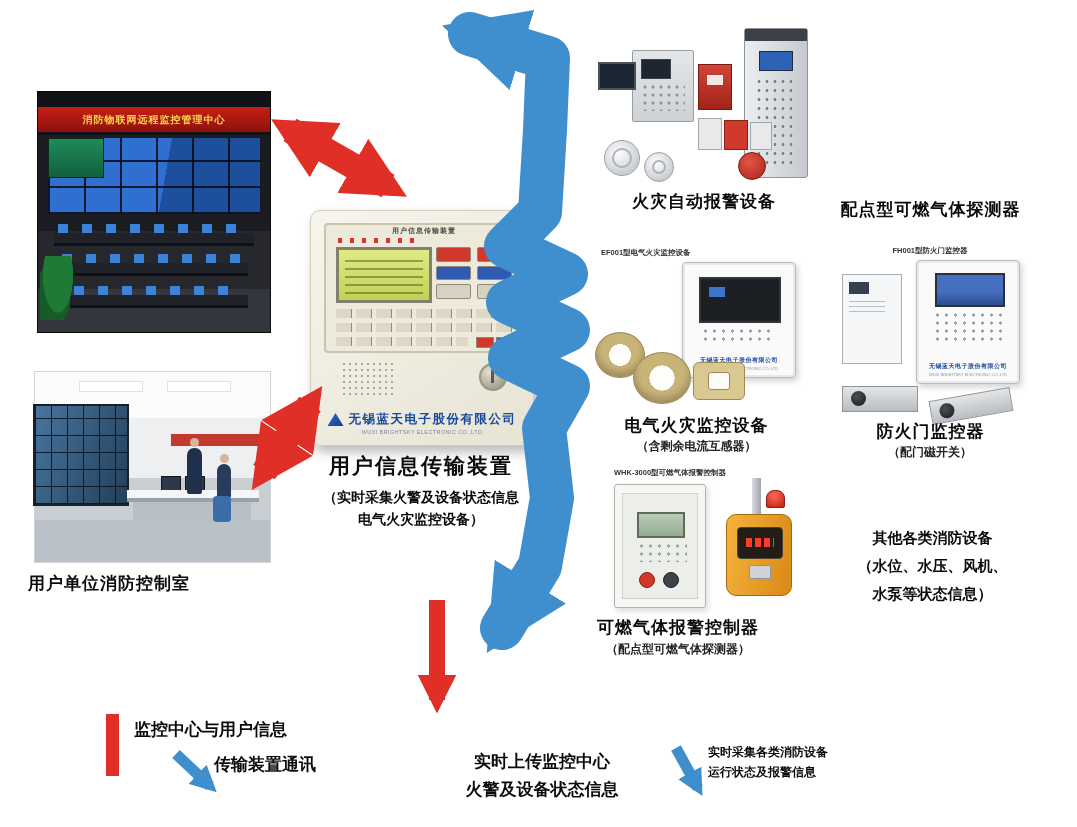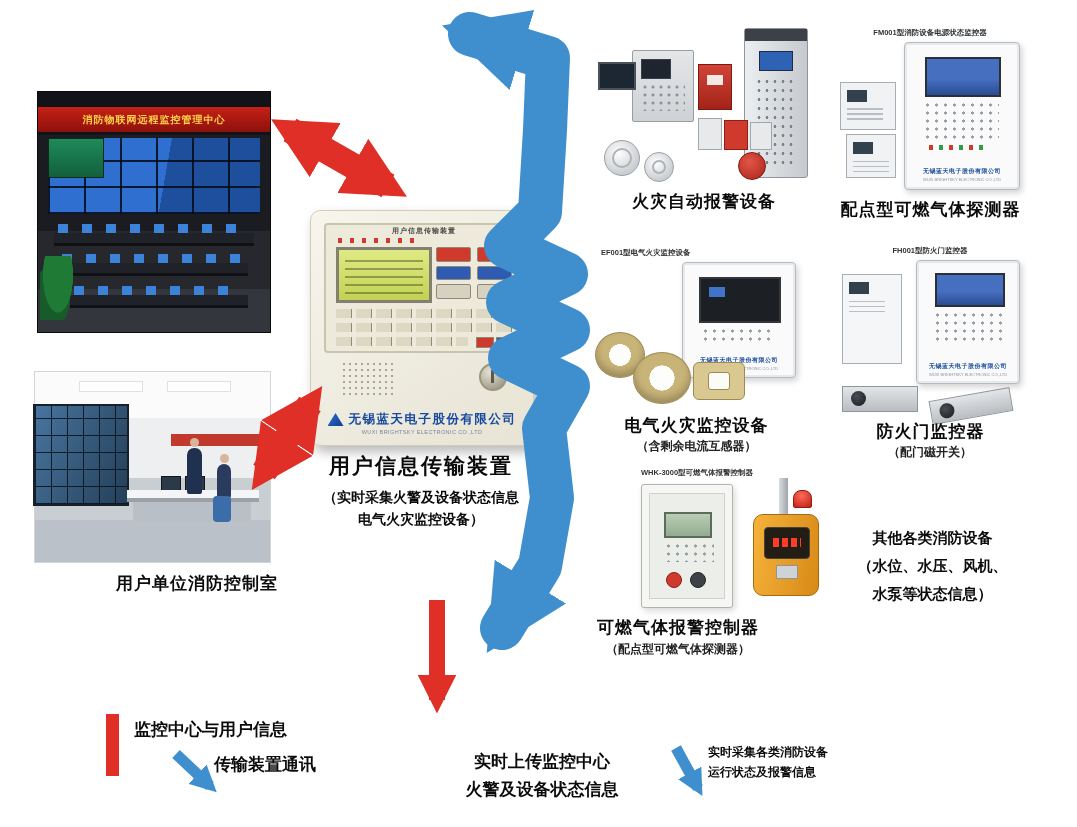--- a/index.html
+++ b/index.html
@@ -47,21 +47,21 @@
   .p2-desk{left:92px;top:118px;width:132px;height:8px;background:#f4f5f6;box-shadow:0 4px 0 #9aa1a8;}
   .p2-deskfront{left:98px;top:130px;width:118px;height:20px;background:#b9bfc6;}
   .p2-mon{width:18px;height:13px;background:#2c3948;border:1px solid #11161c;}
   .pm1{left:126px;top:104px;}
   .pm2{left:150px;top:104px;}
   .person{border-radius:7px 7px 2px 2px;}
   .person::before{content:"";position:absolute;left:3px;top:-10px;width:9px;height:9px;border-radius:50%;background:#d8b49a;}
   .person-stand{left:152px;top:76px;width:15px;height:46px;background:#20314f;}
   .person-sit{left:182px;top:92px;width:14px;height:34px;background:#2a3c5e;}
   .p2-chair{left:178px;top:124px;width:18px;height:26px;background:#3b6ea8;border-radius:4px;}
-  .photo2-label{left:28px;top:572px;width:250px;text-align:right;font-size:17px;font-weight:bold;letter-spacing:1px;}
+  .photo2-label{left:28px;top:572px;width:250px;text-align:left;font-size:17px;font-weight:bold;letter-spacing:1px;}
 
   
   .device{left:310px;top:210px;width:222px;height:234px;
           background:linear-gradient(145deg,#f7f5ec,#e7e4d5);
           border:1px solid #d2cdbb;border-radius:10px;box-shadow:4px 6px 12px rgba(0,0,0,.28);}
   .dev-face{left:13px;top:12px;width:196px;height:126px;background:#edeadc;border:2px solid #c9c4ae;border-radius:4px;}
   .dev-title{left:0;top:1px;width:100%;text-align:center;font-size:7px;color:#4a4a42;font-weight:bold;letter-spacing:1px;}
   .dev-leds{left:12px;top:13px;width:80px;height:5px;
           background:repeating-linear-gradient(90deg,#cf3a2c 0 4px,transparent 4px 12px);}
   .lcd{left:10px;top:22px;width:90px;height:50px;background:linear-gradient(#e0ea84,#c2d254);border:3px solid #83816e;}
@@ -174,21 +174,21 @@
   .dr-mod{left:2px;top:28px;width:58px;height:88px;background:#f5f6f7;border:1px solid #a8adb3;}
   .dr-mag{background:linear-gradient(#e3e5e7,#b9bdc1);border:1px solid #8f959b;}
   .dr-mag::after{content:"";position:absolute;left:8px;top:4px;width:15px;height:15px;border-radius:50%;
           background:radial-gradient(circle at 40% 35%,#4a4f55,#17191c);}
   .mg1{left:2px;top:140px;width:74px;height:24px;}
   .mg2{left:90px;top:148px;width:80px;height:22px;transform:rotate(-10deg);}
   .label-d{left:833px;top:420px;width:195px;}
   .sub-d{left:840px;top:444px;width:180px;}
 
   
-  .prod-e{left:610px;top:468px;width:190px;height:150px;margin-left:27px;}
+  .prod-e{left:610px;top:468px;width:190px;height:150px;}
   .cap-e{left:4px;top:0;width:160px;text-align:left;}
   .gs-ctrl{left:4px;top:16px;width:90px;height:122px;background:#f6f6f4;border:1px solid #b3b3ae;border-radius:3px;
           box-shadow:2px 3px 6px rgba(0,0,0,.15);}
   .gs-face{left:7px;top:8px;width:74px;height:104px;background:#eceee9;border:1px solid #cfd1cb;}
   .gs-lcd{left:14px;top:18px;width:44px;height:22px;background:linear-gradient(#b9cdb4,#93ac90);border:2px solid #5d6b5c;}
   .gs-keys{left:14px;top:48px;width:50px;height:20px;}
   .gs-btn1{left:16px;top:78px;width:14px;height:14px;border-radius:50%;background:#cf3a2c;border:1px solid #8d1f14;}
   .gs-btn2{left:40px;top:78px;width:14px;height:14px;border-radius:50%;background:#3e4247;border:1px solid #222;}
   .gs-pipe{left:142px;top:10px;width:9px;height:38px;background:linear-gradient(90deg,#d9dcdf,#9fa5aa);}
   .gs-beacon{left:156px;top:22px;width:17px;height:16px;border-radius:8px 8px 2px 2px;
@@ -294,38 +294,20 @@
     <div class="abs fa-redcab"></div>
     <div class="abs fa-box1"></div>
     <div class="abs fa-box2"></div>
     <div class="abs fa-box3"></div>
     <div class="abs fa-det fd1"></div>
     <div class="abs fa-det fd2"></div>
     <div class="abs fa-sounder"></div>
   </div>
   <div class="plabel label-a">火灾自动报警设备</div>
 
-  <div class="abs prod-b">
-    <div class="abs prod-caption cap-b">FM001型消防设备电源状态监控器</div>
-    <div class="abs panel pw-main">
-      <div class="abs bluescreen pw-screen"></div>
-      <div class="abs keys-dots pw-keys"></div>
-      <div class="abs pw-leds"></div>
-      <div class="abs brand-cn-line pw-brand">无锡蓝天电子股份有限公司</div>
-      <div class="abs brand-en-line pw-brand-en">WUXI BRIGHTSKY ELECTRONIC CO.,LTD</div>
-    </div>
-    <div class="abs pw-mod1">
-      <div class="abs mod-scr"></div>
-      <div class="abs mod-txt"></div>
-    </div>
-    <div class="abs pw-mod2">
-      <div class="abs mod-scr"></div>
-      <div class="abs mod-txt"></div>
-    </div>
-  </div>
   <div class="plabel label-b">配点型可燃气体探测器</div>
 
   <div class="abs prod-c">
     <div class="abs prod-caption cap-c">EF001型电气火灾监控设备</div>
     <div class="abs panel el-panel">
       <div class="abs darkscreen el-screen"></div>
       <div class="abs keys-dots el-keys"></div>
       <div class="abs brand-cn-line el-brand">无锡蓝天电子股份有限公司</div>
       <div class="abs brand-en-line el-brand-en">WUXI BRIGHTSKY ELECTRONIC CO.,LTD</div>
     </div>

